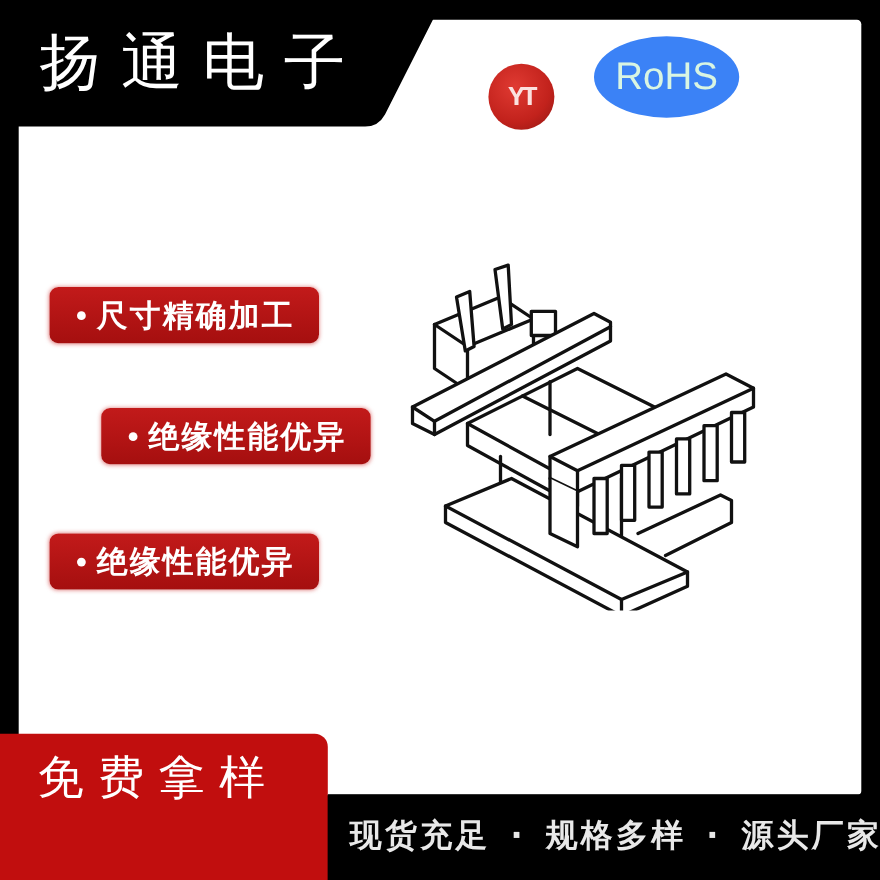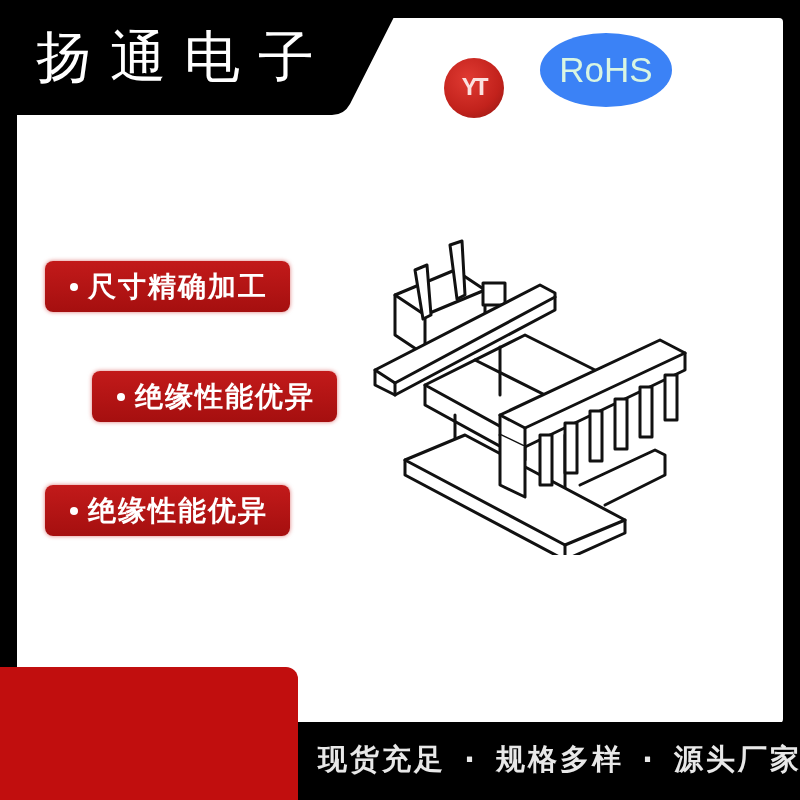--- a/index.html
+++ b/index.html
@@ -90,18 +90,19 @@
       <rect x="200" y="188" width="12" height="50"></rect>
       <rect x="225" y="176" width="12" height="50"></rect>
       <rect x="250" y="164" width="12" height="50"></rect>
       <rect x="275" y="152" width="12" height="50"></rect>
       <rect x="300" y="140" width="12" height="45"></rect>
     </g>
   </svg>
 </div>
 
 <div class="promo-box">
+  <div class="promo-line" style="top:15px;">免费拿样</div>
 </div>
 
 <div class="footer-bar"></div>
 <div class="footer-text">
   <span>现货充足</span><span class="sep">·</span><span>规格多样</span><span class="sep">·</span><span>源头厂家</span>
 </div>
 
 </body></html>

